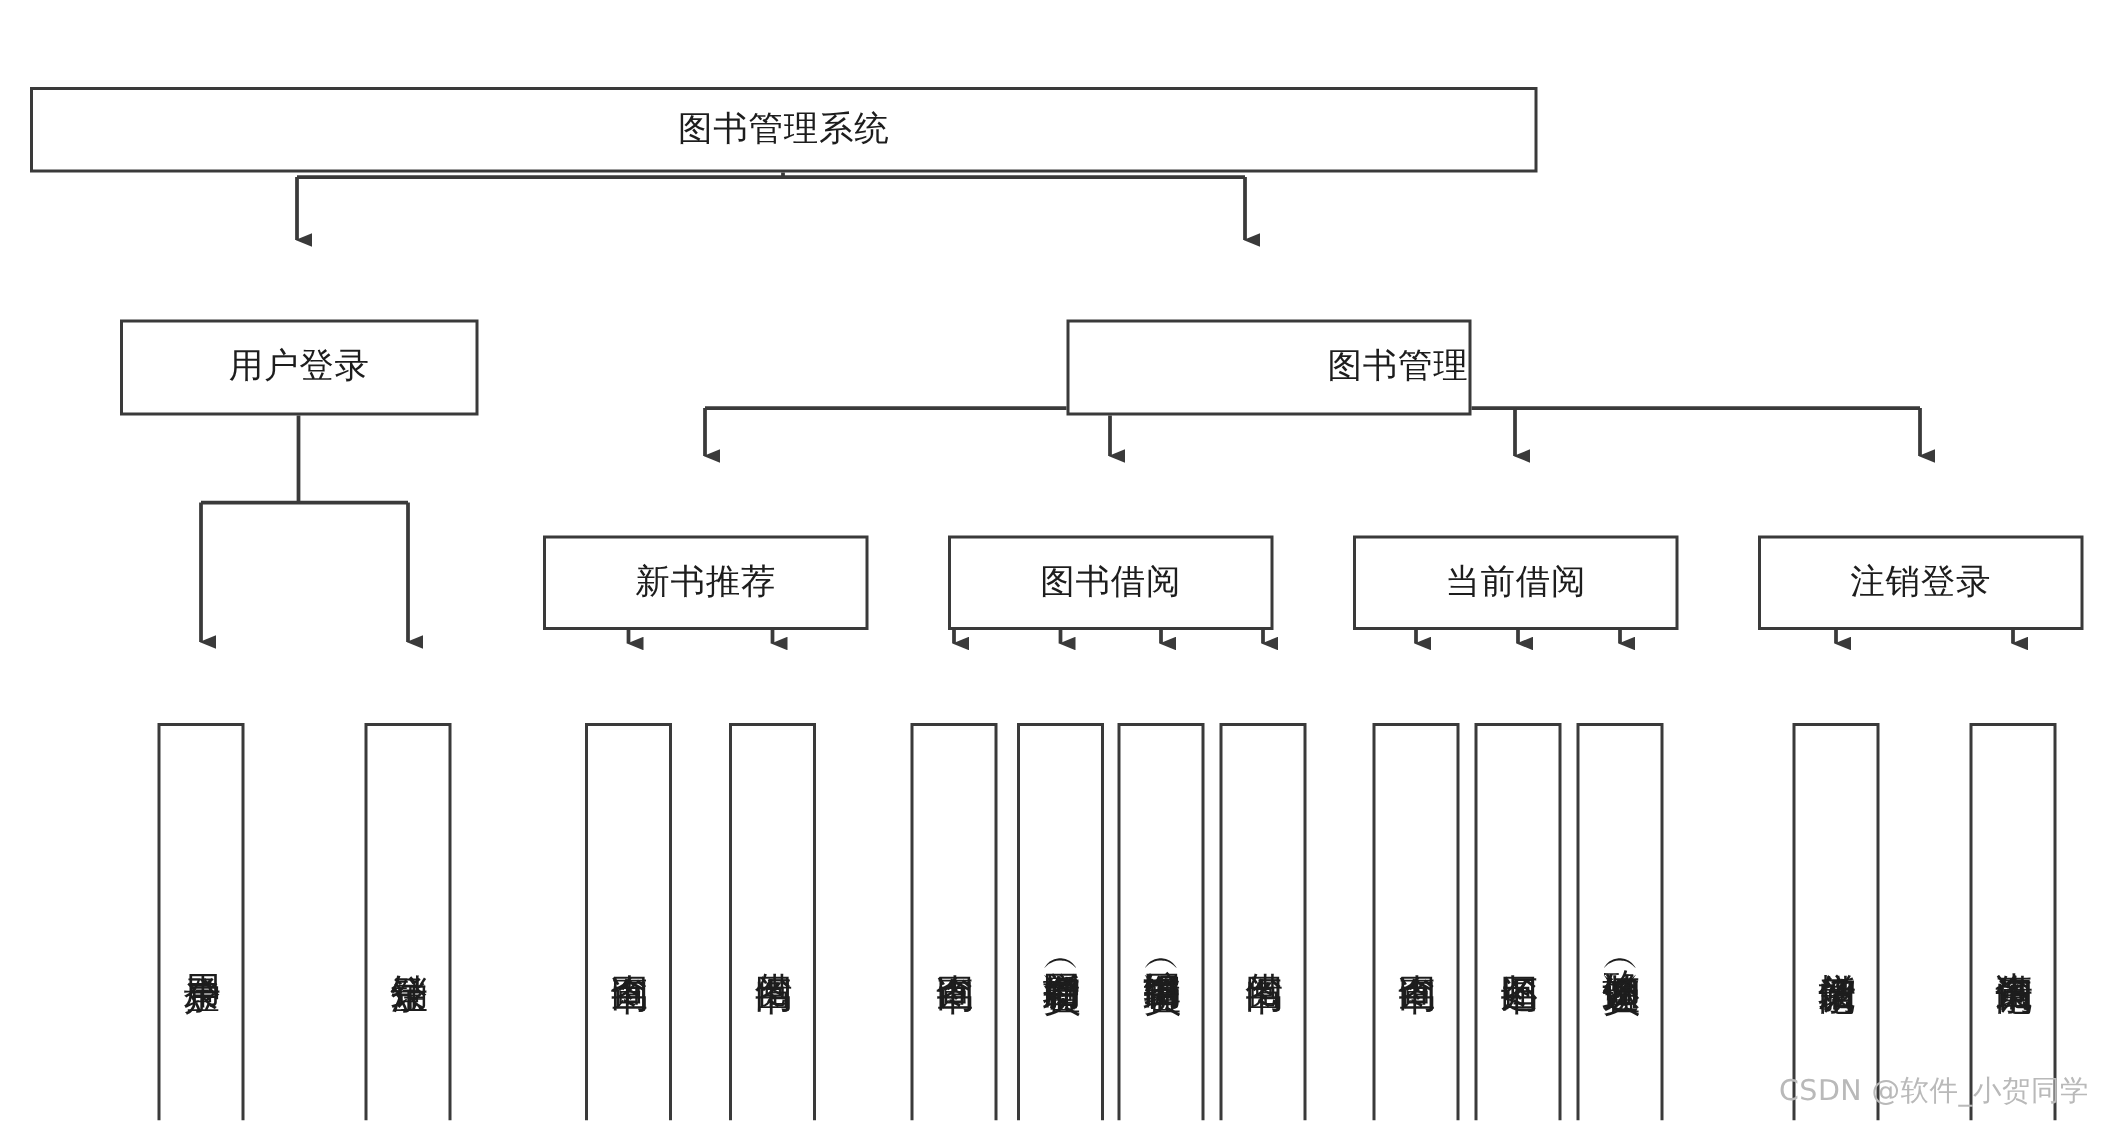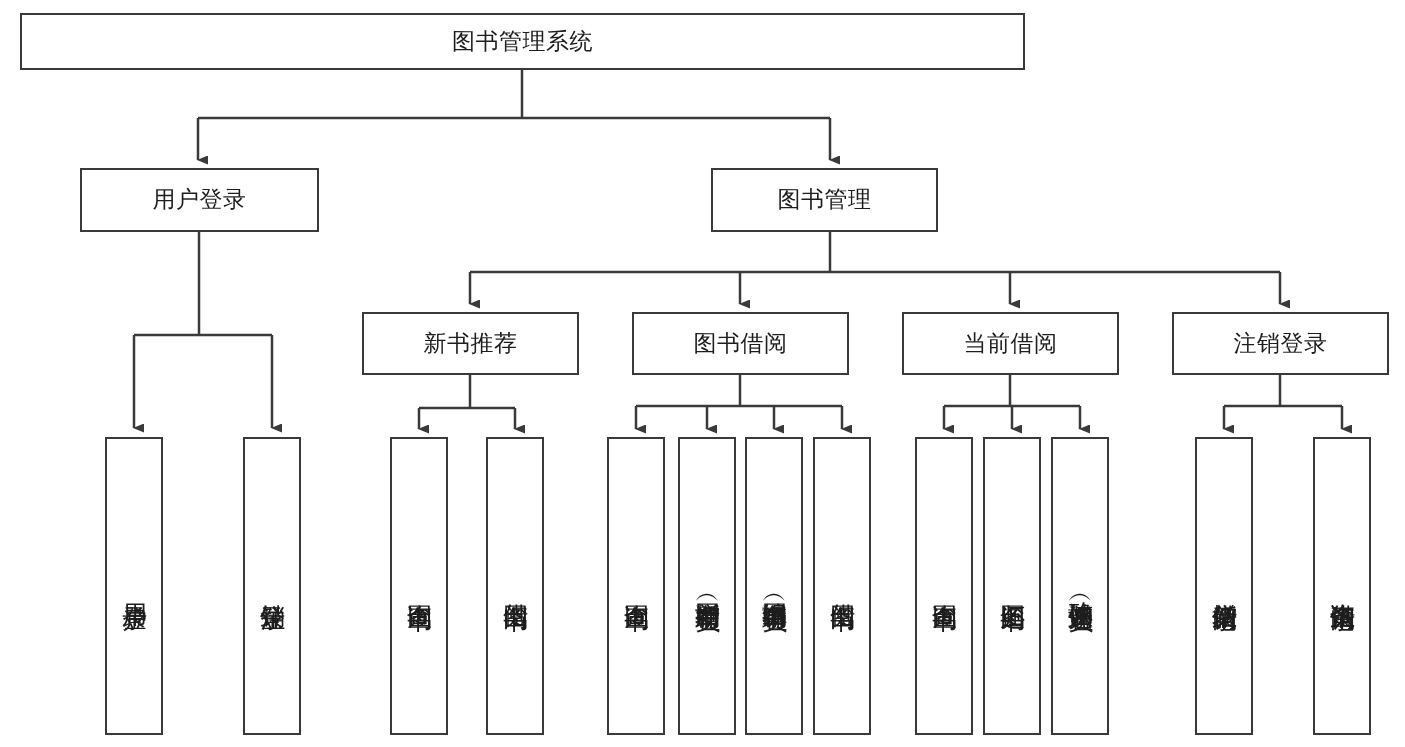--- a/index.html
+++ b/index.html
@@ -29,20 +29,21 @@
   .node {
     position: absolute;
     box-sizing: border-box;
     background: #ffffff;
     border: 2.5px solid #3a3a3a;
     display: flex;
     align-items: center;
     justify-content: center;
     color: #1d1d1d;
     z-index: 2;
+    margin-top: 45px;
   }
   .node .label {
     display: block;
     text-align: center;
     line-height: 1.02;
     letter-spacing: 0.5px;
     white-space: nowrap;
   }
   
   .node.h .label {
@@ -131,21 +132,21 @@
     </g>
   </svg>
 
   <div class="node h root" style="left:20px; top:13px; width:1005px; height:57px;">
     <span class="label">图书管理系统</span>
   </div>
 
   <div class="node h" style="left:80px; top:168px; width:239px; height:64px;">
     <span class="label">用户登录</span>
   </div>
-  <div class="node h" style="left:711px; top:168px; width:227px; height:64px;">
+  <div class="node h" style="left:711px; top:168px; width:270px; height:64px;justify-content:flex-end;">
     <span class="label">图书管理</span>
   </div>
 
   <div class="node h" style="left:362px; top:312px; width:217px; height:63px;">
     <span class="label">新书推荐</span>
   </div>
   <div class="node h" style="left:632px; top:312px; width:217px; height:63px;">
     <span class="label">图书借阅</span>
   </div>
   <div class="node h" style="left:902px; top:312px; width:217px; height:63px;justify-content:center;">
@@ -192,14 +193,15 @@
     <span class="label">确认归还（管理员）</span>
   </div>
 
   <div class="node v" style="left:1195px; top:437px; width:58px; height:298px;">
     <span class="label">新增借阅记录</span>
   </div>
   <div class="node v" style="left:1313px; top:437px; width:58px; height:298px;">
     <span class="label">查询借阅记录</span>
   </div>
 
+  <div id="watermark">CSDN @软件_小贺同学</div>
 
 </div>
 
 </body></html>

